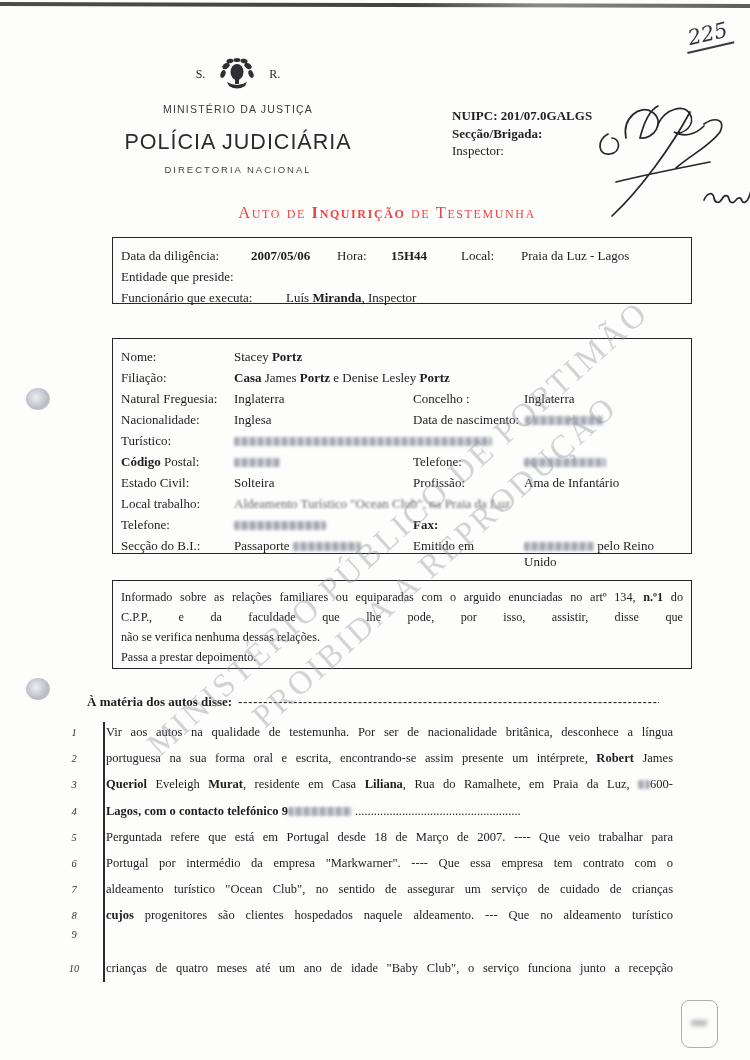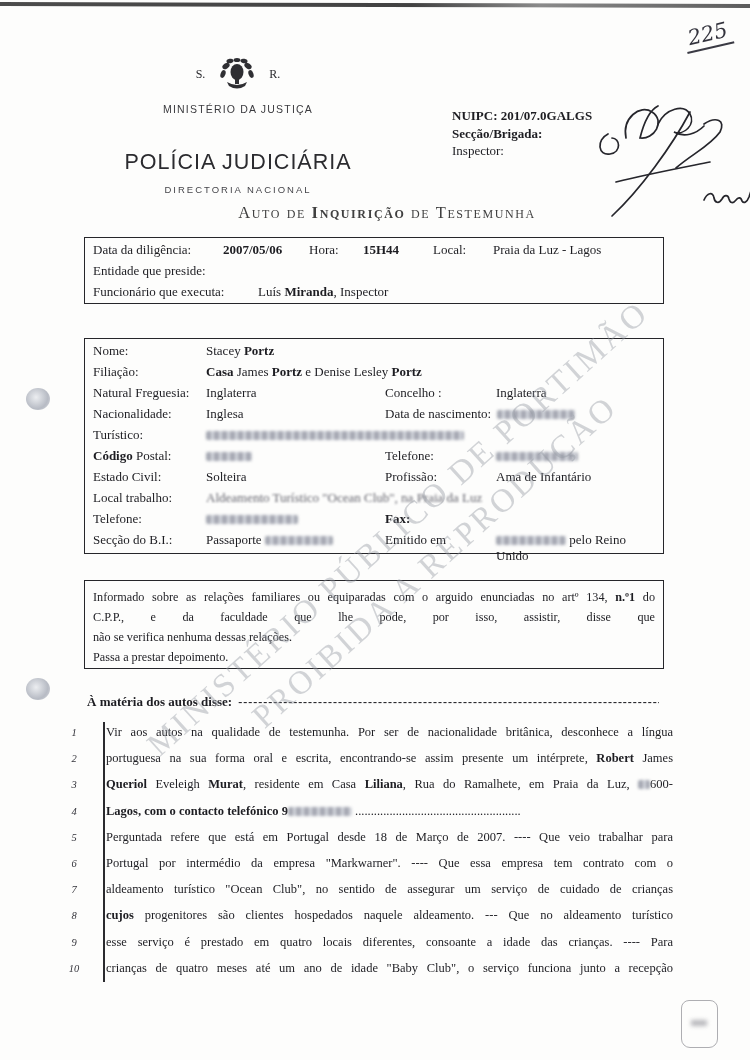--- a/index.html
+++ b/index.html
@@ -17,33 +17,33 @@
   
   .pagenum{position:absolute;left:684px;top:22px;transform:rotate(-13deg);
     font:italic 21px "DejaVu Serif",serif;color:#33333d;
     border-bottom:2px solid #3a3a44;padding:0 4px 1px;}
   
   .hdr{position:absolute;left:122px;top:58px;width:232px;text-align:center;
     font-family:"Liberation Sans",sans-serif;color:#2e2e33;}
   .sr{display:flex;align-items:center;justify-content:center;gap:9px;
     font-family:"Liberation Serif",serif;font-size:12px;color:#2a2a2e;}
   .ministry{margin-top:13px;font-size:10.5px;letter-spacing:1.2px;color:#3a3a3e;}
-  .org{margin-top:35px;font-size:21.5px;letter-spacing:1px;color:#2b2b2f;}
+  .org{margin-top:15px;font-size:21.5px;letter-spacing:1px;color:#2b2b2f;}
   .dir{margin-top:9px;font-size:9.5px;letter-spacing:2px;color:#45454a;}
   
   .caseinfo{position:absolute;left:452px;top:107px;font-size:13px;line-height:17.5px;}
   .ci-bold{font-weight:bold;}
   
   .sig{position:absolute;left:592px;top:92px;}
   
   .title{position:absolute;left:97px;top:203px;width:580px;text-align:center;
-    font-size:16.5px;letter-spacing:1.6px;font-variant:small-caps;color:#404040;}
-  
-  .box{position:absolute;left:84px;width:580px;border:1.5px solid #26262a;
-    box-sizing:border-box;padding:4px 8px;font-size:13px;}
+    font-size:16.5px;letter-spacing:1.6px;font-variant:small-caps;color:#ef4444;}
+  
+  .box{position:absolute;left:112px;width:580px;border:1.5px solid #26262a;
+    box-sizing:border-box;padding:10px 8px;font-size:13px;}
   .box1{top:237px;height:67px;}
   .box2{top:338px;height:216px;}
   .box3{top:580px;height:89px;font-size:12.2px;padding-top:6px;}
   .drow{display:flex;align-items:baseline;height:21px;}
   .w130{width:130px;flex:none;} .w86{width:86px;flex:none;} .w54{width:54px;flex:none;}
   .w70{width:70px;flex:none;} .w60{width:60px;flex:none;} .w165{width:165px;flex:none;}
   .wrow{display:flex;align-items:baseline;height:21px;position:relative;}
   .wlab{width:113px;flex:none;} .wval{flex:none;}
   .c2{position:absolute;left:292px;display:flex;align-items:baseline;}
   .wlab2{min-width:105px;flex:none;margin-right:6px;}
@@ -262,21 +262,20 @@
       <div class="tline">
         <span class="lnum">7</span>
         <div class="ltext just"><span class="">aldeamento turístico "Ocean Club", no sentido de assegurar um serviço de cuidado de crianças</span></div>
       </div>
       <div class="tline">
         <span class="lnum">8</span>
         <div class="ltext just"><span class="b ">cujos</span><span class=""> progenitores são clientes hospedados naquele aldeamento. --- Que no aldeamento turístico</span></div>
       </div>
       <div class="tline">
         <span class="lnum">9</span>
-        <div class="ltext just"><span class="">esse serviço é prestado em quatro locais diferentes, consoante a idade das crianças. ---- Para</span></div>
       </div>
       <div class="tline">
         <span class="lnum">10</span>
         <div class="ltext just"><span class="">crianças de quatro meses até um ano de idade "Baby Club", o serviço funciona junto a recepção</span></div>
       </div>
     </div>
 
   <div class="wm wm1">MINISTÉRIO PÚBLICO DE PORTIMÃO</div>
   <div class="wm wm2">PROIBIDA A REPRODUÇÃO</div>
 

